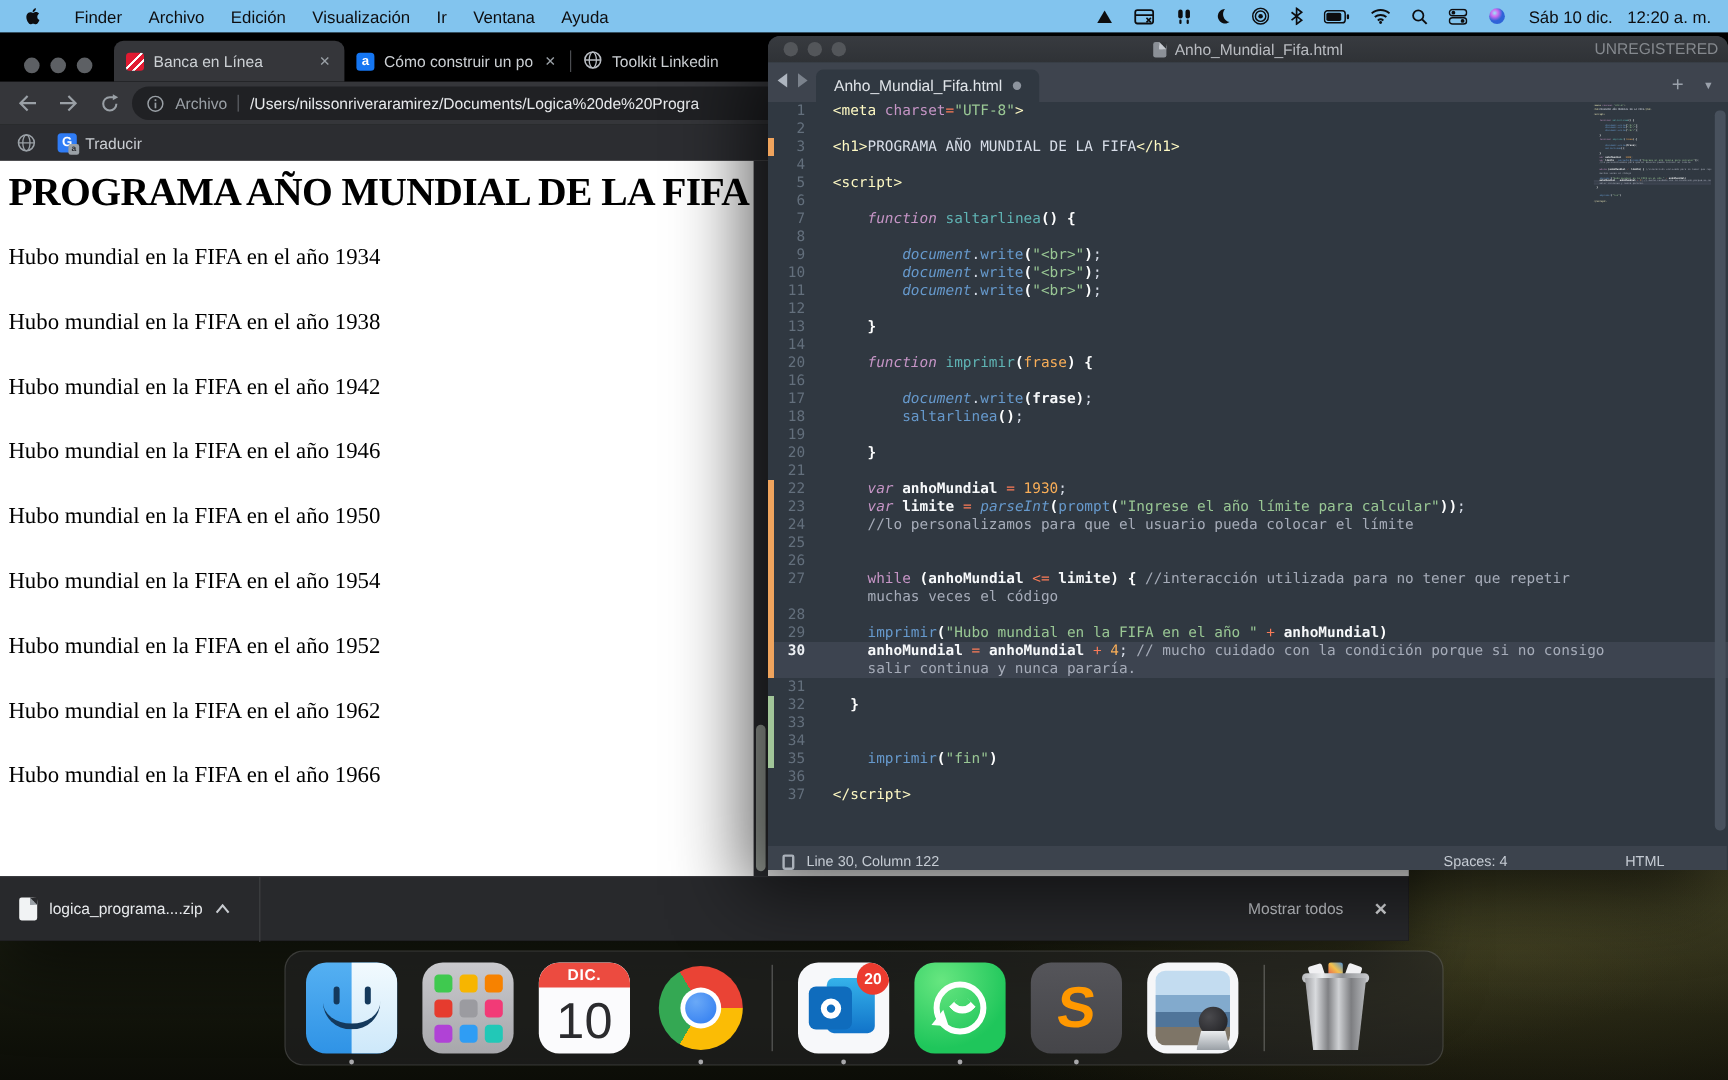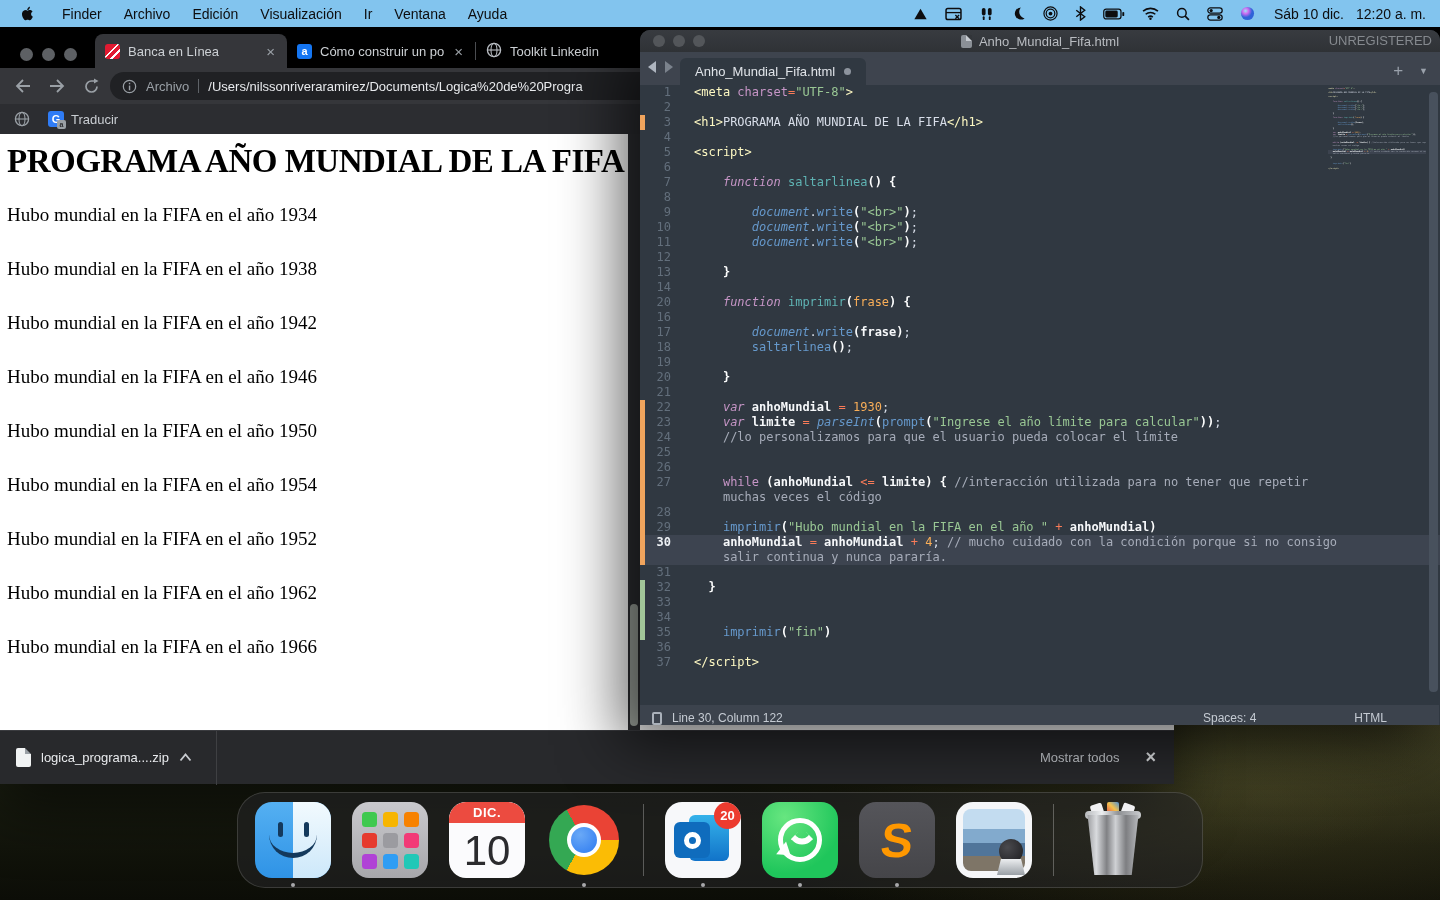--- a/index.html
+++ b/index.html
@@ -114,21 +114,21 @@
   .minimap .crow{height:2.1px}
   .minimap .codeseg{padding-left:0;font-size:2px;line-height:2.1px}
   .st-scroll{position:absolute;right:2px;top:62px;width:9px;height:600px;border-radius:4px;background:#48515d}
   .st-status{position:absolute;left:0;right:1px;bottom:0;height:20px;background:#3c434d;display:flex;align-items:flex-end;
     padding:0 12px;gap:10px;color:#c5cbd3;font-size:12px}
   .st-statusic{width:10px;height:13px;border:2px solid #aab1ba;border-radius:2px}
   .st-status-right{margin-left:auto;display:flex;gap:98px;padding-right:40px}
 
   
   .dock{position:absolute;left:237px;top:792px;width:966px;height:96px;background:rgba(38,38,40,.55);
-    border:1px solid rgba(255,255,255,.14);border-radius:28px;z-index:40;
+    border:1px solid rgba(255,255,255,.14);border-radius:16px;z-index:40;
     display:flex;align-items:center;gap:21px;padding:0 17px}
   .dock-item{position:relative;width:76px;height:76px;flex:0 0 76px}
   .dock-item.running::after{content:"";position:absolute;bottom:-9px;left:50%;transform:translateX(-50%);
     width:4px;height:4px;border-radius:50%;background:#a8a8ab}
   .dock-sep{width:1px;height:72px;background:rgba(255,255,255,.28);flex:0 0 1px}
   .dock-ic{width:76px;height:76px;border-radius:17px;position:relative;overflow:hidden}
   
   .ic-finder{background:linear-gradient(180deg,#55b0f2,#2f93e6)}
   .f-right{position:absolute;right:0;top:0;width:50%;height:100%;background:linear-gradient(180deg,#f2fafe,#cde8fa)}
   .f-eye{position:absolute;top:20px;width:5px;height:15px;border-radius:3px;background:#14395c}

